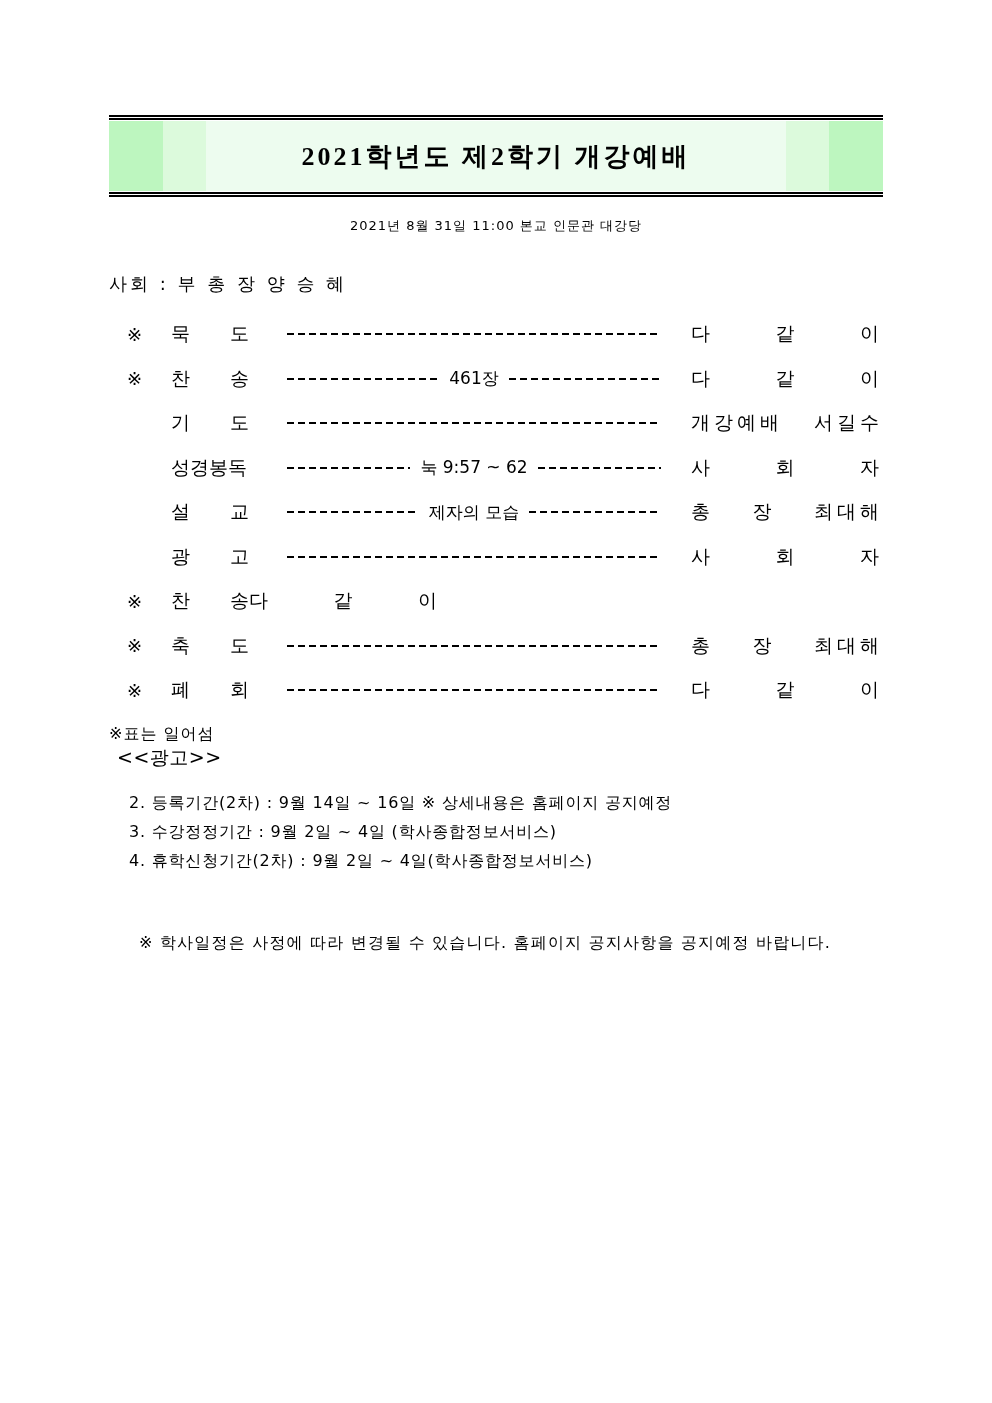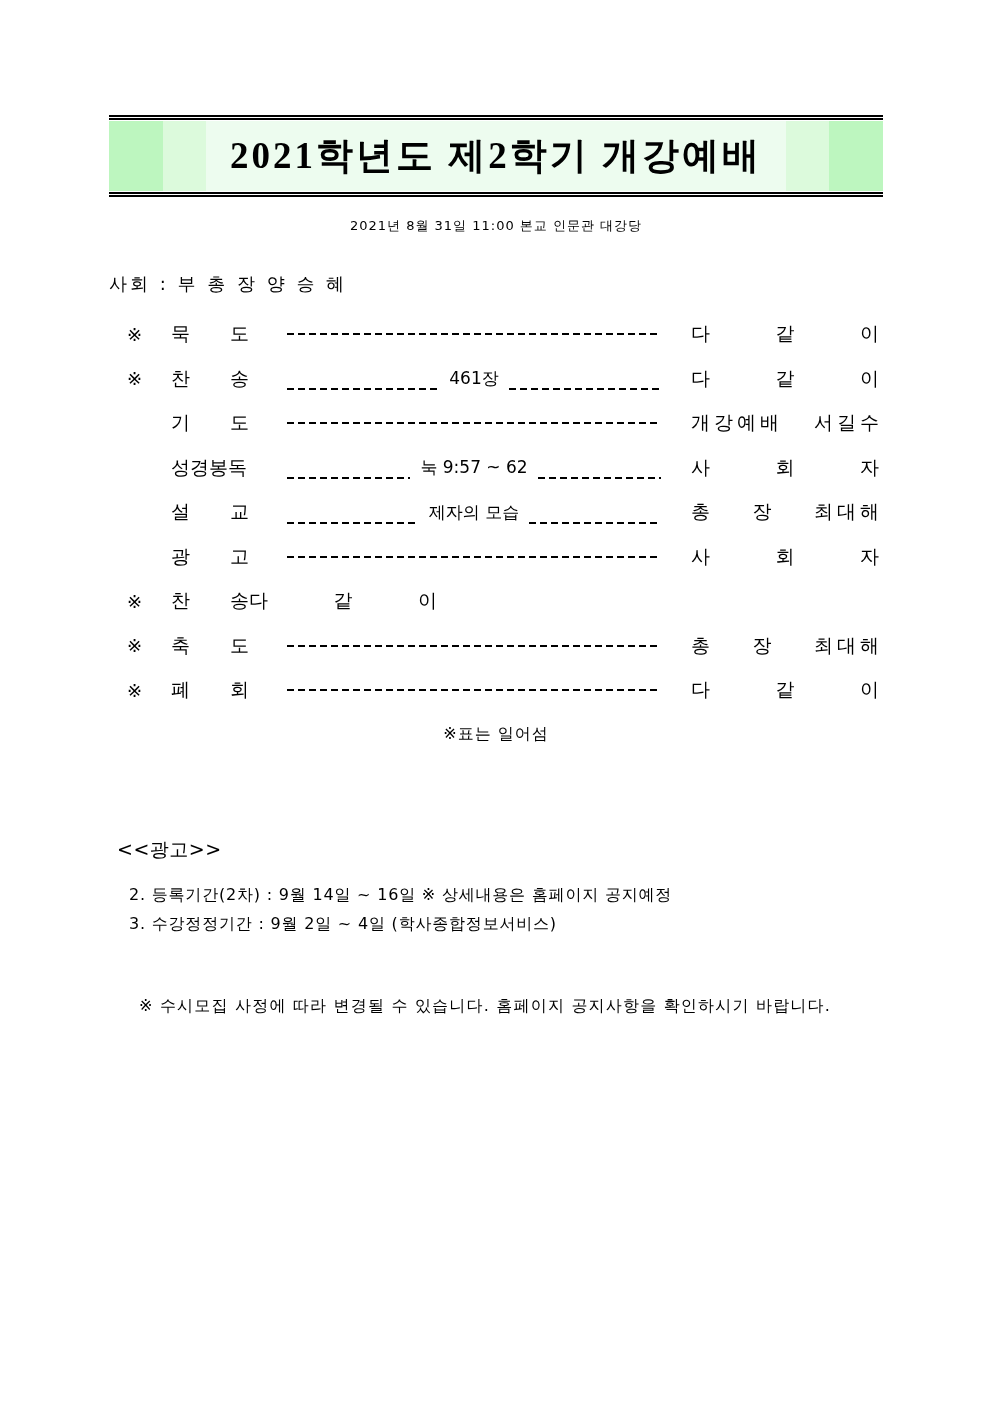--- a/index.html
+++ b/index.html
@@ -26,21 +26,21 @@
     background: linear-gradient(90deg,
       var(--banner-edge, #bdf6bf) 0%, var(--banner-edge, #bdf6bf) 7%,
       var(--banner-mid, #dcfadc) 7%, var(--banner-mid, #dcfadc) 12.5%,
       var(--banner-center, #edfcef) 12.5%, var(--banner-center, #edfcef) 87.5%,
       var(--banner-mid, #dcfadc) 87.5%, var(--banner-mid, #dcfadc) 93%,
       var(--banner-edge, #bdf6bf) 93%, var(--banner-edge, #bdf6bf) 100%);
   }
   .title {
     font-family: "Liberation Serif", "DejaVu Serif", serif;
     font-weight: bold;
-    font-size: 37px;
+    font-size: 26px;
     letter-spacing: 3px;
     white-space: nowrap;
   }
 
   .subtitle {
     text-align: center;
     margin-top: 20px;
     font-size: 13px;
     letter-spacing: 1px;
     white-space: nowrap;
@@ -60,44 +60,43 @@
   .row { display: flex; align-items: center; height: 44.5px; }
   .marker { width: 26px; margin-left: 18px; font-size: 18px; flex: none; }
   .label {
     margin-left: 18px; width: 78px; flex: none;
     display: flex; justify-content: space-between;
     font-size: 19px; white-space: nowrap;
   }
   .middle {
     flex: 1 1 auto;
     margin-left: 38px; margin-right: 30px;
-    display: flex; align-items: flex-end;
+    display: flex; align-items: center;
     min-width: 0;
   }
   .dashfill {
     flex: 1 1 auto; height: 2px;
     background: repeating-linear-gradient(90deg, #000 0 7px, transparent 7px 11px);
   }
   .centertext { font-size: 17px; padding: 0 10px; white-space: nowrap; flex: none; }
   .right {
     width: 192px; flex: none;
     display: flex; justify-content: space-between;
     font-size: 19px; white-space: nowrap;
   }
   .right span { letter-spacing: 4px; }
 
   .footnote {
-    text-align: center;
     margin-top: 11px;
     font-size: 16px;
     letter-spacing: 1px;
   }
 
   
-  .ads { margin-top: 92px; }
+  .ads { }
   .ads-heading { font-size: 19px; margin-left: 8px; letter-spacing: 0.5px; }
   .ads-list { margin-top: 17px; }
   .ads-item {
     font-size: 16px;
     line-height: 29px;
     margin-left: 20px;
     letter-spacing: 0.8px;
     white-space: nowrap;
   }
 
@@ -287,20 +286,21 @@
 
   <div class="ads">
     <div class="ads-heading">&lt;&lt;광고&gt;&gt;</div>
     <div class="ads-list">
 
 
         <div class="ads-item">2. 등록기간(2차) : 9월 14일 ~ 16일 ※ 상세내용은 홈페이지 공지예정</div>
 
         <div class="ads-item">3. 수강정정기간 : 9월 2일 ~ 4일 (학사종합정보서비스)</div>
 
+        <div class="ads-item">4. 휴학신청기간(2차) : 9월 2일 ~ 4일(학사종합정보서비스)</div>
 
 
       </div>
   </div>
 
-  <div class="footer-note">※ 수시모집 사정에 따라 변경될 수 있습니다. 홈페이지 공지사항을 확인하시기 바랍니다.</div>
+  <div class="footer-note">※ 학사일정은 사정에 따라 변경될 수 있습니다. 홈페이지 공지사항을 공지예정 바랍니다.</div>
 
 </div>
 
 </body></html>

